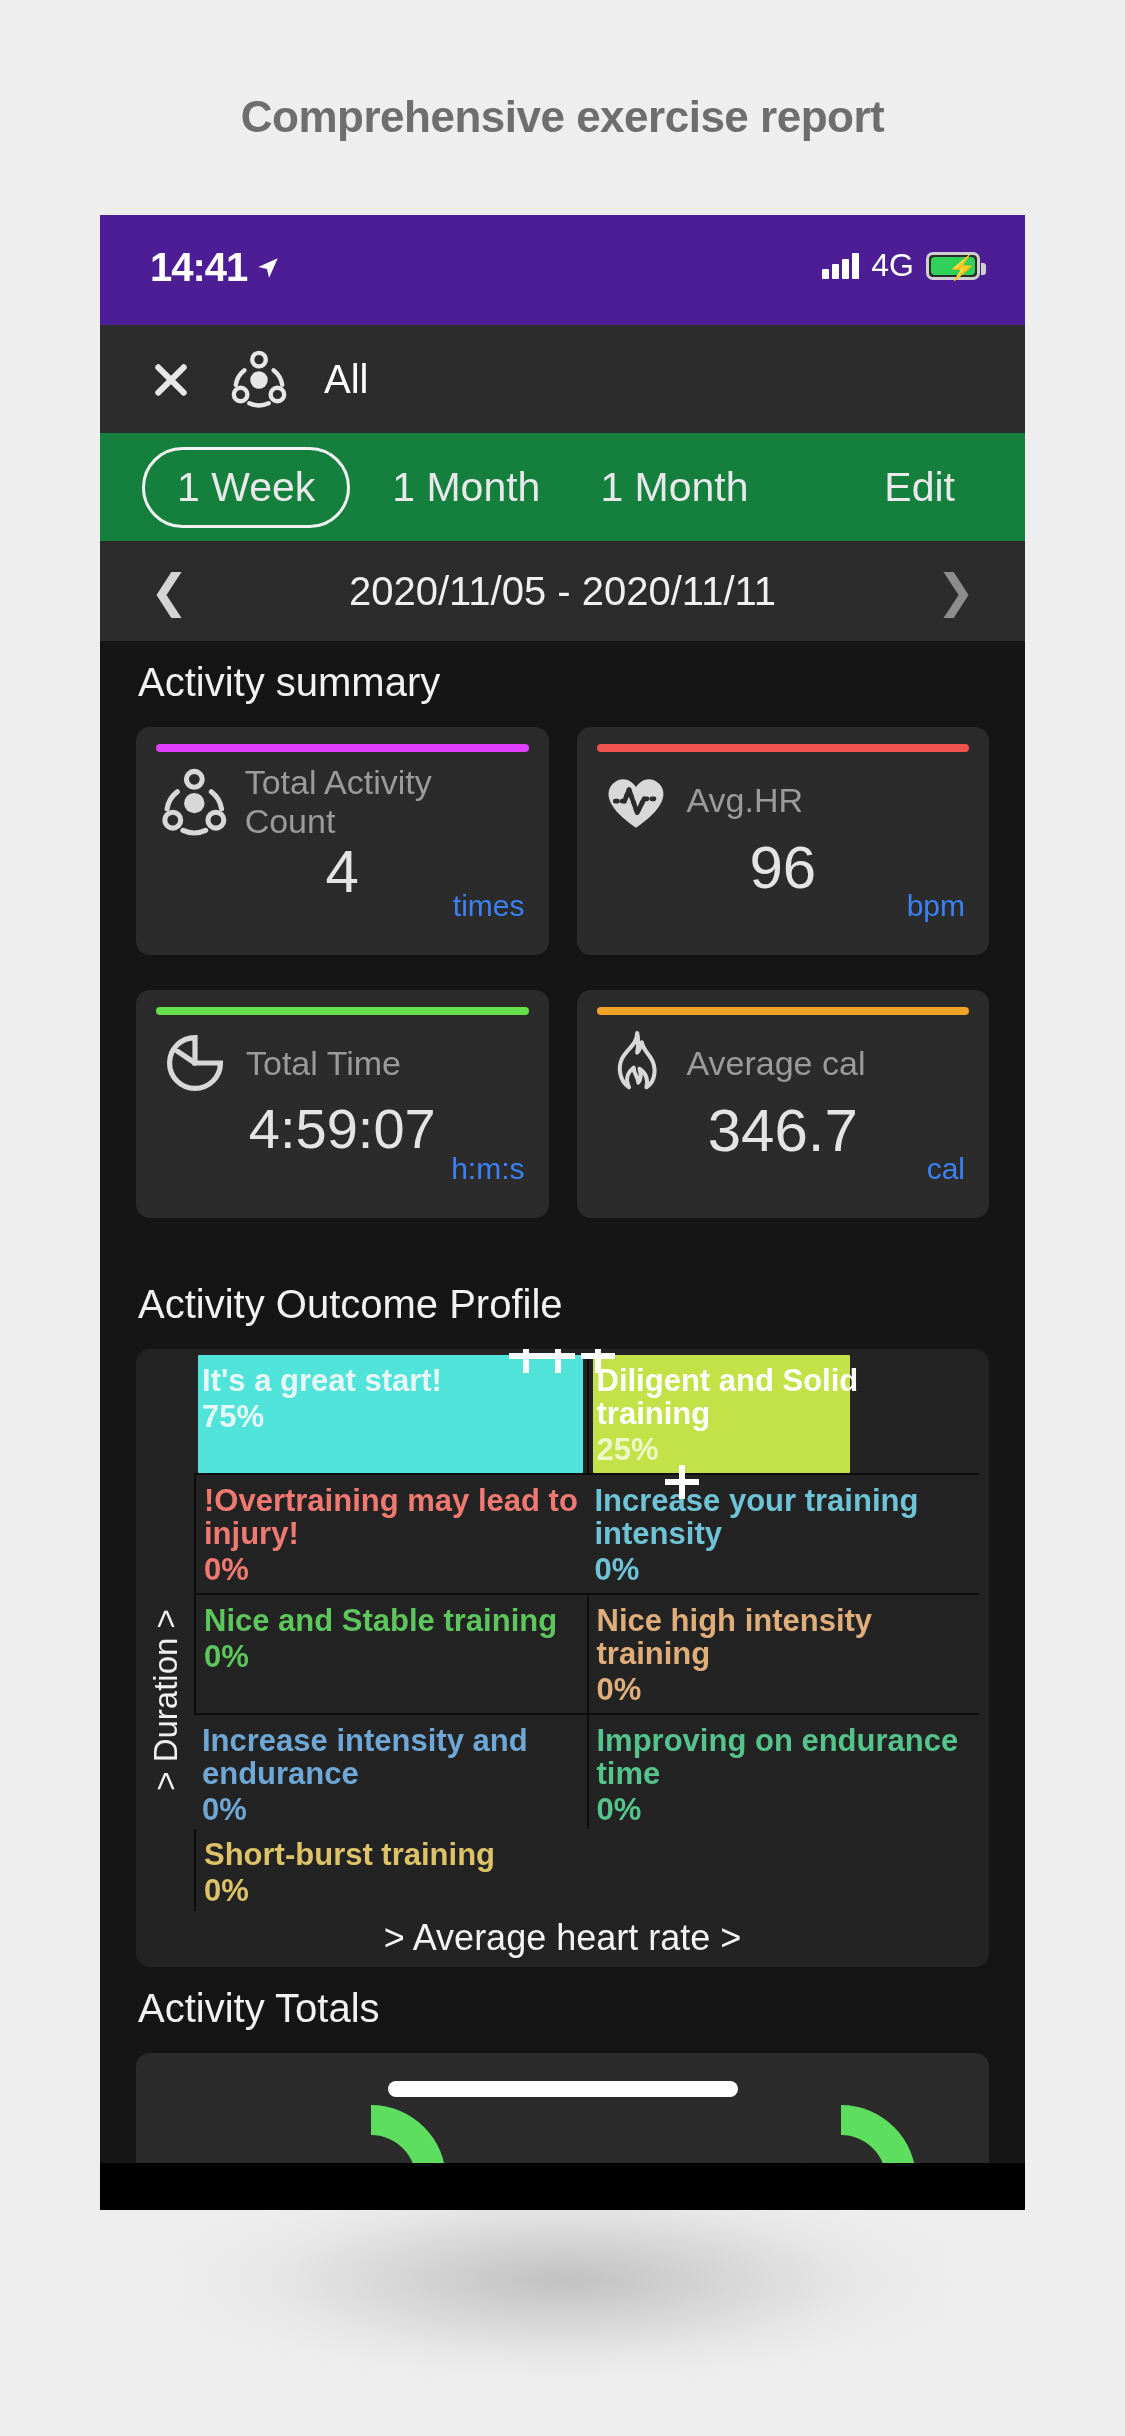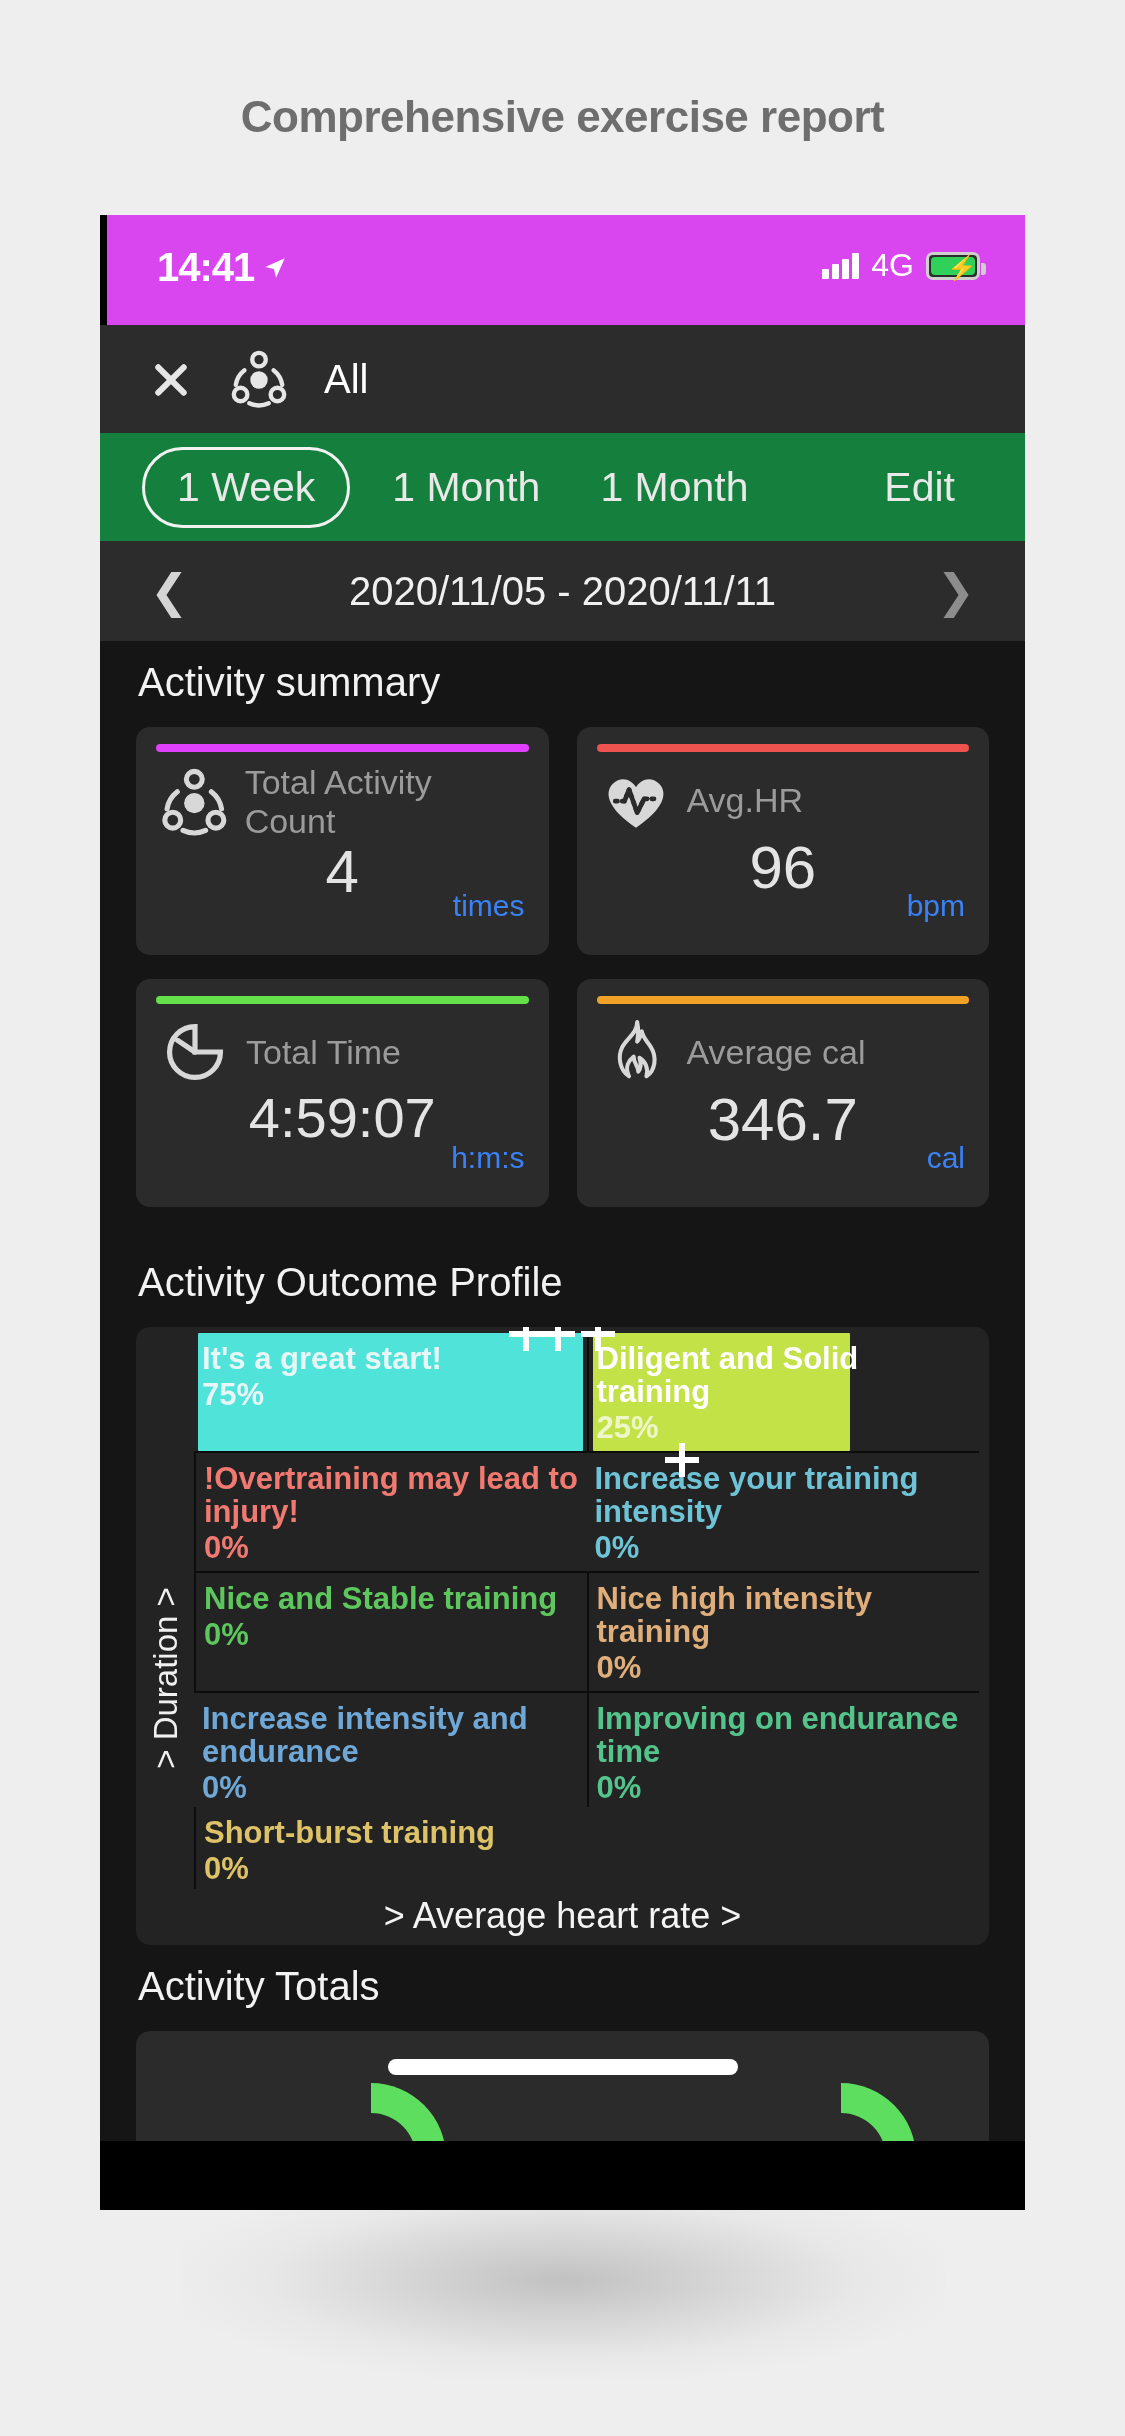--- a/index.html
+++ b/index.html
@@ -25,22 +25,21 @@
     left:100px; top:215px;
     width:925px; height:1995px;
     background:#000000;
     overflow:hidden;
   }
 
   
   #statusbar{
     position:relative;
     height:110px;
-    background:#d946ef;
-    margin-left:7px;
+    background:#4c1d95;
   }
   #sb-left{
     position:absolute; left:50px; top:30px;
     display:flex; align-items:center; gap:8px;
   }
   #sb-time{ font-size:40px; font-weight:bold; color:#ffffff; letter-spacing:-1px;}
   #sb-loc{ display:block; width:26px; height:26px; }
   #sb-right{
     position:absolute; right:45px; top:32px;
     display:flex; align-items:center; gap:12px;
@@ -111,21 +110,21 @@
     font-size:40px; color:#f0f0f0;
   }
 
   
   .section-title{
     font-size:40px; color:#f2f2f2;
     padding:19px 0 22px 38px;
     background:#151515;
   }
   #summary-wrap{ background:#151515; padding:0 36px 10px 36px; }
-  .card-row{ display:flex; gap:28px; margin-bottom:24px;}
+  .card-row{ display:flex; gap:28px; margin-bottom:35px;}
   .card{
     flex:1; height:228px; background:#2b2b2b; border-radius:14px;
     position:relative; padding:22px 22px 0 22px;
   }
   .card .topbar{
     position:absolute; left:20px; right:20px; top:17px; height:8px; border-radius:4px;
   }
   .card .chead{
     display:flex; align-items:center; gap:14px; margin-top:14px;
   }

